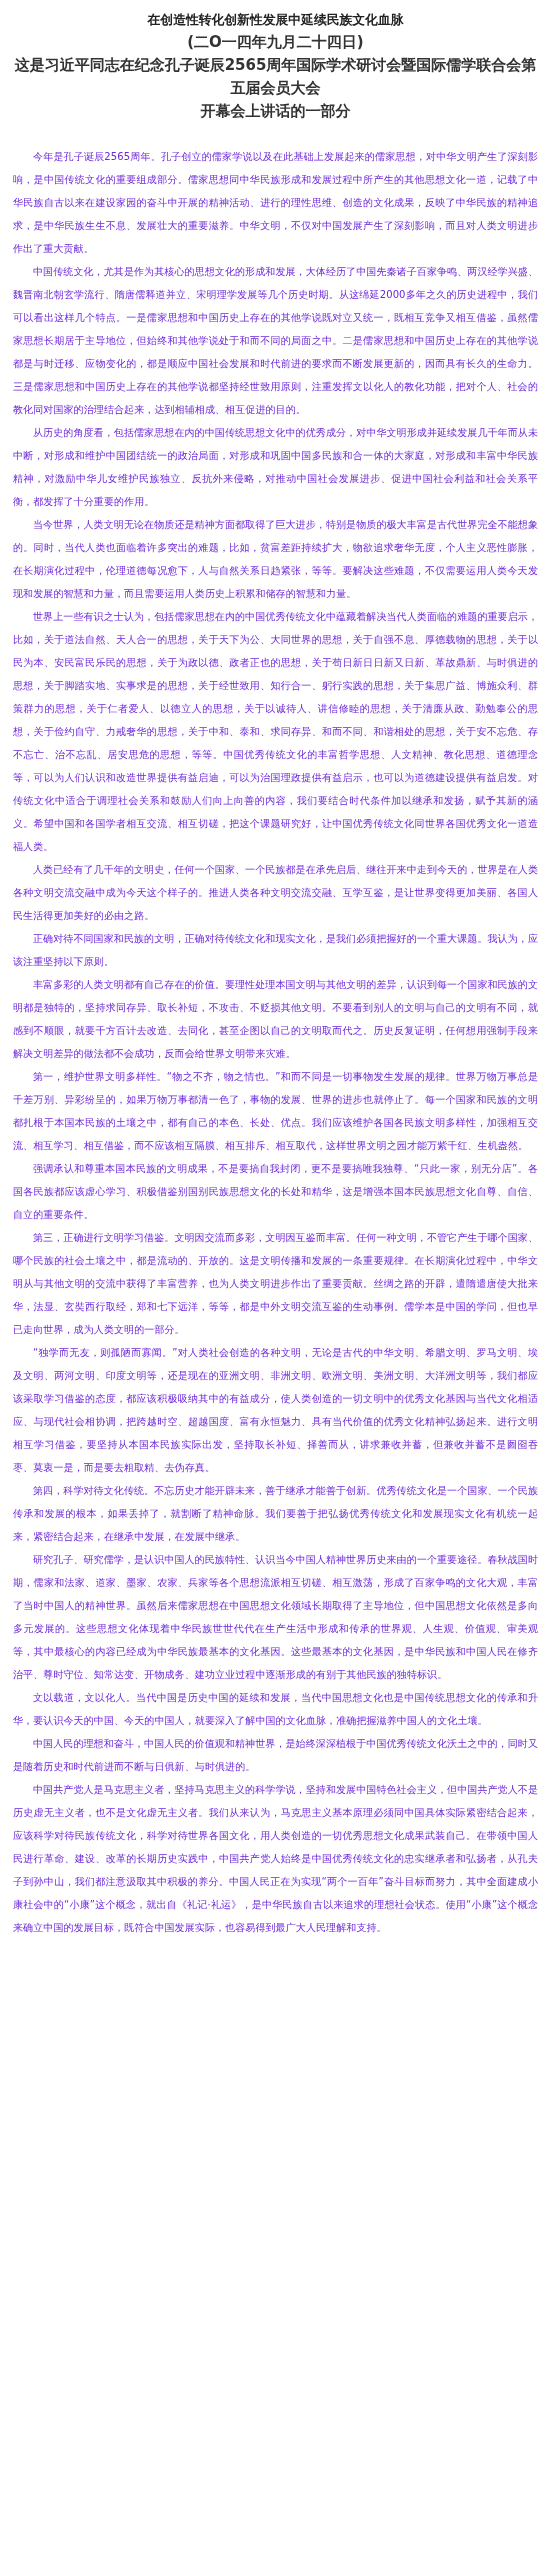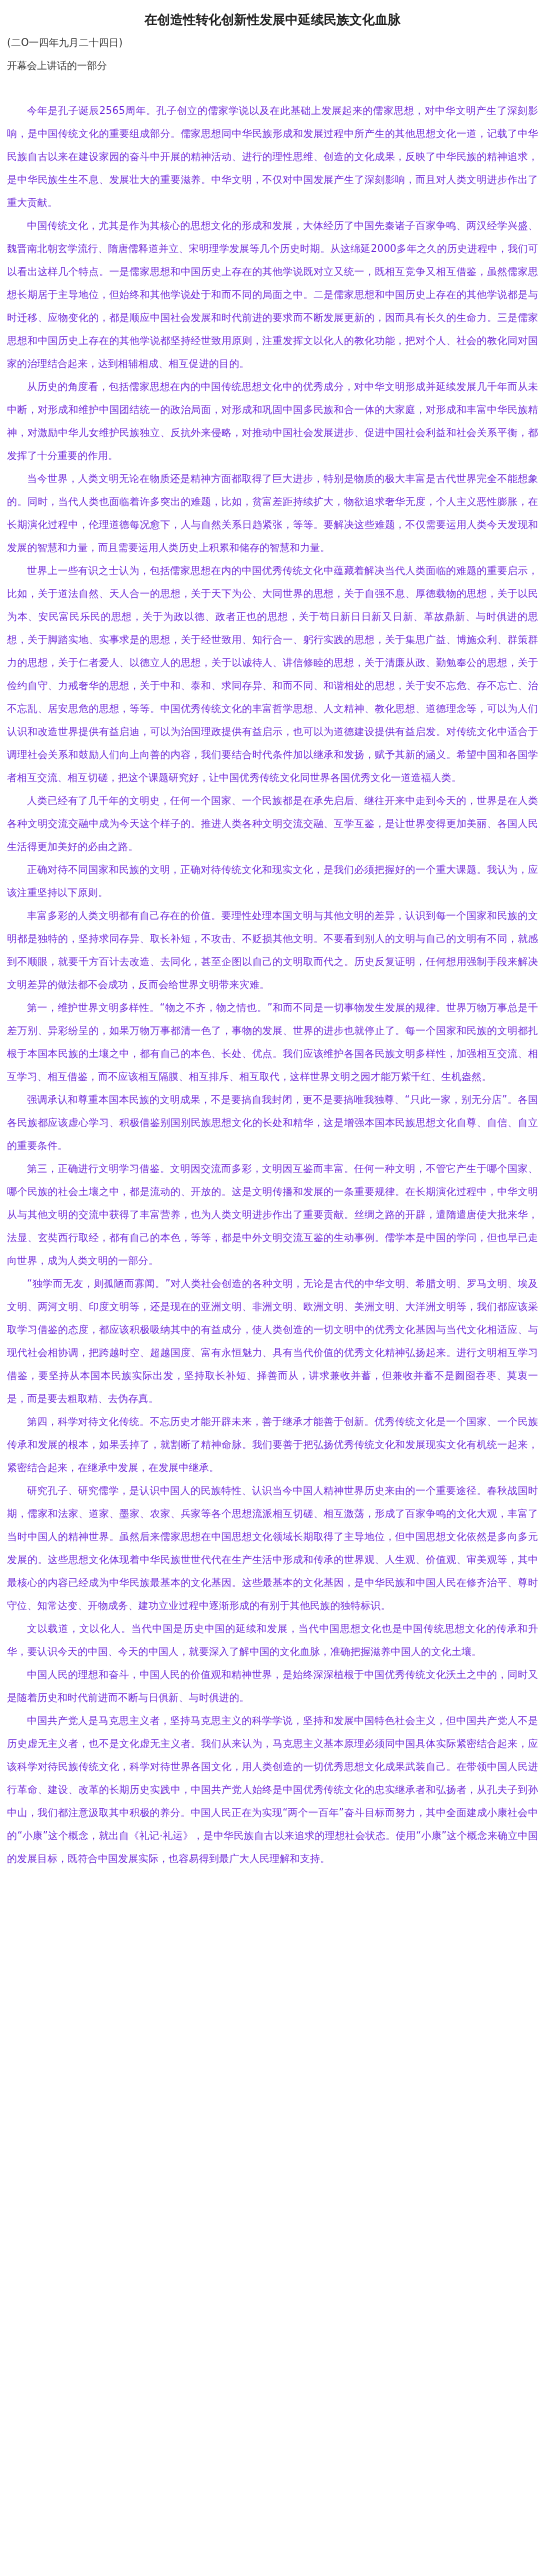--- a/index.html
+++ b/index.html
@@ -1,57 +1,58 @@
 <!DOCTYPE html>
 <html style="font-size:14.6px"><head>
 <meta charset="utf-8">
 <style>
   html, body { margin: 0; padding: 0; background: #ffffff; }
   body {
     width: 547px;
     font-family: "DejaVu Sans", "Liberation Sans", sans-serif;
     color: #333333;
   }
-  .page { width: 547px; box-sizing: border-box; padding: 9px 9px 0 7px; }
+  .page { width: 547px; box-sizing: border-box; padding: 9px 9px 0 13px; }
   .title {
     text-align: center; font-size: 12.8px; font-weight: bold; color: #222;
     line-height: 22px; margin: 0;
   }
   .subtitle, .intro-line {
-    font-size: 10px; line-height: 23px; color: #333; margin: 0;
+    text-align: center; font-size: 15px; line-height: 23px; color: #333; margin: 0; font-weight: bold;
   }
   .intro-block { margin-bottom: 22px; }
   .body-text p {
     margin: 0; font-size: 10px; line-height: 23px; text-indent: 2em;
     text-align: justify; letter-spacing: 0.1px; color: #6d28d9;
   }
 </style>
 </head>
 <body>
 
 <div class="page">
 
   <div class="intro-block">
     <h1 class="title">在创造性转化创新性发展中延续民族文化血脉</h1>
     <p class="subtitle">(二O一四年九月二十四日)</p>
+    <p class="intro-line">这是习近平同志在纪念孔子诞辰2565周年国际学术研讨会暨国际儒学联合会第五届会员大会</p>
     <p class="intro-line">开幕会上讲话的一部分</p>
   </div>
 
   <div class="body-text">
     <p>今年是孔子诞辰2565周年。孔子创立的儒家学说以及在此基础上发展起来的儒家思想，对中华文明产生了深刻影响，是中国传统文化的重要组成部分。儒家思想同中华民族形成和发展过程中所产生的其他思想文化一道，记载了中华民族自古以来在建设家园的奋斗中开展的精神活动、进行的理性思维、创造的文化成果，反映了中华民族的精神追求，是中华民族生生不息、发展壮大的重要滋养。中华文明，不仅对中国发展产生了深刻影响，而且对人类文明进步作出了重大贡献。</p>
     <p>中国传统文化，尤其是作为其核心的思想文化的形成和发展，大体经历了中国先秦诸子百家争鸣、两汉经学兴盛、魏晋南北朝玄学流行、隋唐儒释道并立、宋明理学发展等几个历史时期。从这绵延2000多年之久的历史进程中，我们可以看出这样几个特点。一是儒家思想和中国历史上存在的其他学说既对立又统一，既相互竞争又相互借鉴，虽然儒家思想长期居于主导地位，但始终和其他学说处于和而不同的局面之中。二是儒家思想和中国历史上存在的其他学说都是与时迁移、应物变化的，都是顺应中国社会发展和时代前进的要求而不断发展更新的，因而具有长久的生命力。三是儒家思想和中国历史上存在的其他学说都坚持经世致用原则，注重发挥文以化人的教化功能，把对个人、社会的教化同对国家的治理结合起来，达到相辅相成、相互促进的目的。</p>
     <p>从历史的角度看，包括儒家思想在内的中国传统思想文化中的优秀成分，对中华文明形成并延续发展几千年而从未中断，对形成和维护中国团结统一的政治局面，对形成和巩固中国多民族和合一体的大家庭，对形成和丰富中华民族精神，对激励中华儿女维护民族独立、反抗外来侵略，对推动中国社会发展进步、促进中国社会利益和社会关系平衡，都发挥了十分重要的作用。</p>
     <p>当今世界，人类文明无论在物质还是精神方面都取得了巨大进步，特别是物质的极大丰富是古代世界完全不能想象的。同时，当代人类也面临着许多突出的难题，比如，贫富差距持续扩大，物欲追求奢华无度，个人主义恶性膨胀，在长期演化过程中，伦理道德每况愈下，人与自然关系日趋紧张，等等。要解决这些难题，不仅需要运用人类今天发现和发展的智慧和力量，而且需要运用人类历史上积累和储存的智慧和力量。</p>
     <p>世界上一些有识之士认为，包括儒家思想在内的中国优秀传统文化中蕴藏着解决当代人类面临的难题的重要启示，比如，关于道法自然、天人合一的思想，关于天下为公、大同世界的思想，关于自强不息、厚德载物的思想，关于以民为本、安民富民乐民的思想，关于为政以德、政者正也的思想，关于苟日新日日新又日新、革故鼎新、与时俱进的思想，关于脚踏实地、实事求是的思想，关于经世致用、知行合一、躬行实践的思想，关于集思广益、博施众利、群策群力的思想，关于仁者爱人、以德立人的思想，关于以诚待人、讲信修睦的思想，关于清廉从政、勤勉奉公的思想，关于俭约自守、力戒奢华的思想，关于中和、泰和、求同存异、和而不同、和谐相处的思想，关于安不忘危、存不忘亡、治不忘乱、居安思危的思想，等等。中国优秀传统文化的丰富哲学思想、人文精神、教化思想、道德理念等，可以为人们认识和改造世界提供有益启迪，可以为治国理政提供有益启示，也可以为道德建设提供有益启发。对传统文化中适合于调理社会关系和鼓励人们向上向善的内容，我们要结合时代条件加以继承和发扬，赋予其新的涵义。希望中国和各国学者相互交流、相互切磋，把这个课题研究好，让中国优秀传统文化同世界各国优秀文化一道造福人类。</p>
     <p>人类已经有了几千年的文明史，任何一个国家、一个民族都是在承先启后、继往开来中走到今天的，世界是在人类各种文明交流交融中成为今天这个样子的。推进人类各种文明交流交融、互学互鉴，是让世界变得更加美丽、各国人民生活得更加美好的必由之路。</p>
     <p>正确对待不同国家和民族的文明，正确对待传统文化和现实文化，是我们必须把握好的一个重大课题。我认为，应该注重坚持以下原则。</p>
     <p>丰富多彩的人类文明都有自己存在的价值。要理性处理本国文明与其他文明的差异，认识到每一个国家和民族的文明都是独特的，坚持求同存异、取长补短，不攻击、不贬损其他文明。不要看到别人的文明与自己的文明有不同，就感到不顺眼，就要千方百计去改造、去同化，甚至企图以自己的文明取而代之。历史反复证明，任何想用强制手段来解决文明差异的做法都不会成功，反而会给世界文明带来灾难。</p>
     <p>第一，维护世界文明多样性。“物之不齐，物之情也。”和而不同是一切事物发生发展的规律。世界万物万事总是千差万别、异彩纷呈的，如果万物万事都清一色了，事物的发展、世界的进步也就停止了。每一个国家和民族的文明都扎根于本国本民族的土壤之中，都有自己的本色、长处、优点。我们应该维护各国各民族文明多样性，加强相互交流、相互学习、相互借鉴，而不应该相互隔膜、相互排斥、相互取代，这样世界文明之园才能万紫千红、生机盎然。</p>
     <p>强调承认和尊重本国本民族的文明成果，不是要搞自我封闭，更不是要搞唯我独尊、“只此一家，别无分店”。各国各民族都应该虚心学习、积极借鉴别国别民族思想文化的长处和精华，这是增强本国本民族思想文化自尊、自信、自立的重要条件。</p>
-    <p>第三，正确进行文明学习借鉴。文明因交流而多彩，文明因互鉴而丰富。任何一种文明，不管它产生于哪个国家、哪个民族的社会土壤之中，都是流动的、开放的。这是文明传播和发展的一条重要规律。在长期演化过程中，中华文明从与其他文明的交流中获得了丰富营养，也为人类文明进步作出了重要贡献。丝绸之路的开辟，遣隋遣唐使大批来华，法显、玄奘西行取经，都有自己的本色，等等，都是中外文明交流互鉴的生动事例。儒学本是中国的学问，但也早已走向世界，成为人类文明的一部分。</p>
+    <p>第三，正确进行文明学习借鉴。文明因交流而多彩，文明因互鉴而丰富。任何一种文明，不管它产生于哪个国家、哪个民族的社会土壤之中，都是流动的、开放的。这是文明传播和发展的一条重要规律。在长期演化过程中，中华文明从与其他文明的交流中获得了丰富营养，也为人类文明进步作出了重要贡献。丝绸之路的开辟，遣隋遣唐使大批来华，法显、玄奘西行取经，郑和七下远洋，等等，都是中外文明交流互鉴的生动事例。儒学本是中国的学问，但也早已走向世界，成为人类文明的一部分。</p>
     <p>“独学而无友，则孤陋而寡闻。”对人类社会创造的各种文明，无论是古代的中华文明、希腊文明、罗马文明、埃及文明、两河文明、印度文明等，还是现在的亚洲文明、非洲文明、欧洲文明、美洲文明、大洋洲文明等，我们都应该采取学习借鉴的态度，都应该积极吸纳其中的有益成分，使人类创造的一切文明中的优秀文化基因与当代文化相适应、与现代社会相协调，把跨越时空、超越国度、富有永恒魅力、具有当代价值的优秀文化精神弘扬起来。进行文明相互学习借鉴，要坚持从本国本民族实际出发，坚持取长补短、择善而从，讲求兼收并蓄，但兼收并蓄不是囫囵吞枣、莫衷一是，而是要去粗取精、去伪存真。</p>
     <p>第四，科学对待文化传统。不忘历史才能开辟未来，善于继承才能善于创新。优秀传统文化是一个国家、一个民族传承和发展的根本，如果丢掉了，就割断了精神命脉。我们要善于把弘扬优秀传统文化和发展现实文化有机统一起来，紧密结合起来，在继承中发展，在发展中继承。</p>
     <p>研究孔子、研究儒学，是认识中国人的民族特性、认识当今中国人精神世界历史来由的一个重要途径。春秋战国时期，儒家和法家、道家、墨家、农家、兵家等各个思想流派相互切磋、相互激荡，形成了百家争鸣的文化大观，丰富了当时中国人的精神世界。虽然后来儒家思想在中国思想文化领域长期取得了主导地位，但中国思想文化依然是多向多元发展的。这些思想文化体现着中华民族世世代代在生产生活中形成和传承的世界观、人生观、价值观、审美观等，其中最核心的内容已经成为中华民族最基本的文化基因。这些最基本的文化基因，是中华民族和中国人民在修齐治平、尊时守位、知常达变、开物成务、建功立业过程中逐渐形成的有别于其他民族的独特标识。</p>
     <p>文以载道，文以化人。当代中国是历史中国的延续和发展，当代中国思想文化也是中国传统思想文化的传承和升华，要认识今天的中国、今天的中国人，就要深入了解中国的文化血脉，准确把握滋养中国人的文化土壤。</p>
     <p>中国人民的理想和奋斗，中国人民的价值观和精神世界，是始终深深植根于中国优秀传统文化沃土之中的，同时又是随着历史和时代前进而不断与日俱新、与时俱进的。</p>
     <p>中国共产党人是马克思主义者，坚持马克思主义的科学学说，坚持和发展中国特色社会主义，但中国共产党人不是历史虚无主义者，也不是文化虚无主义者。我们从来认为，马克思主义基本原理必须同中国具体实际紧密结合起来，应该科学对待民族传统文化，科学对待世界各国文化，用人类创造的一切优秀思想文化成果武装自己。在带领中国人民进行革命、建设、改革的长期历史实践中，中国共产党人始终是中国优秀传统文化的忠实继承者和弘扬者，从孔夫子到孙中山，我们都注意汲取其中积极的养分。中国人民正在为实现“两个一百年”奋斗目标而努力，其中全面建成小康社会中的“小康”这个概念，就出自《礼记·礼运》，是中华民族自古以来追求的理想社会状态。使用“小康”这个概念来确立中国的发展目标，既符合中国发展实际，也容易得到最广大人民理解和支持。</p>
   </div>
 
 </div>
 

